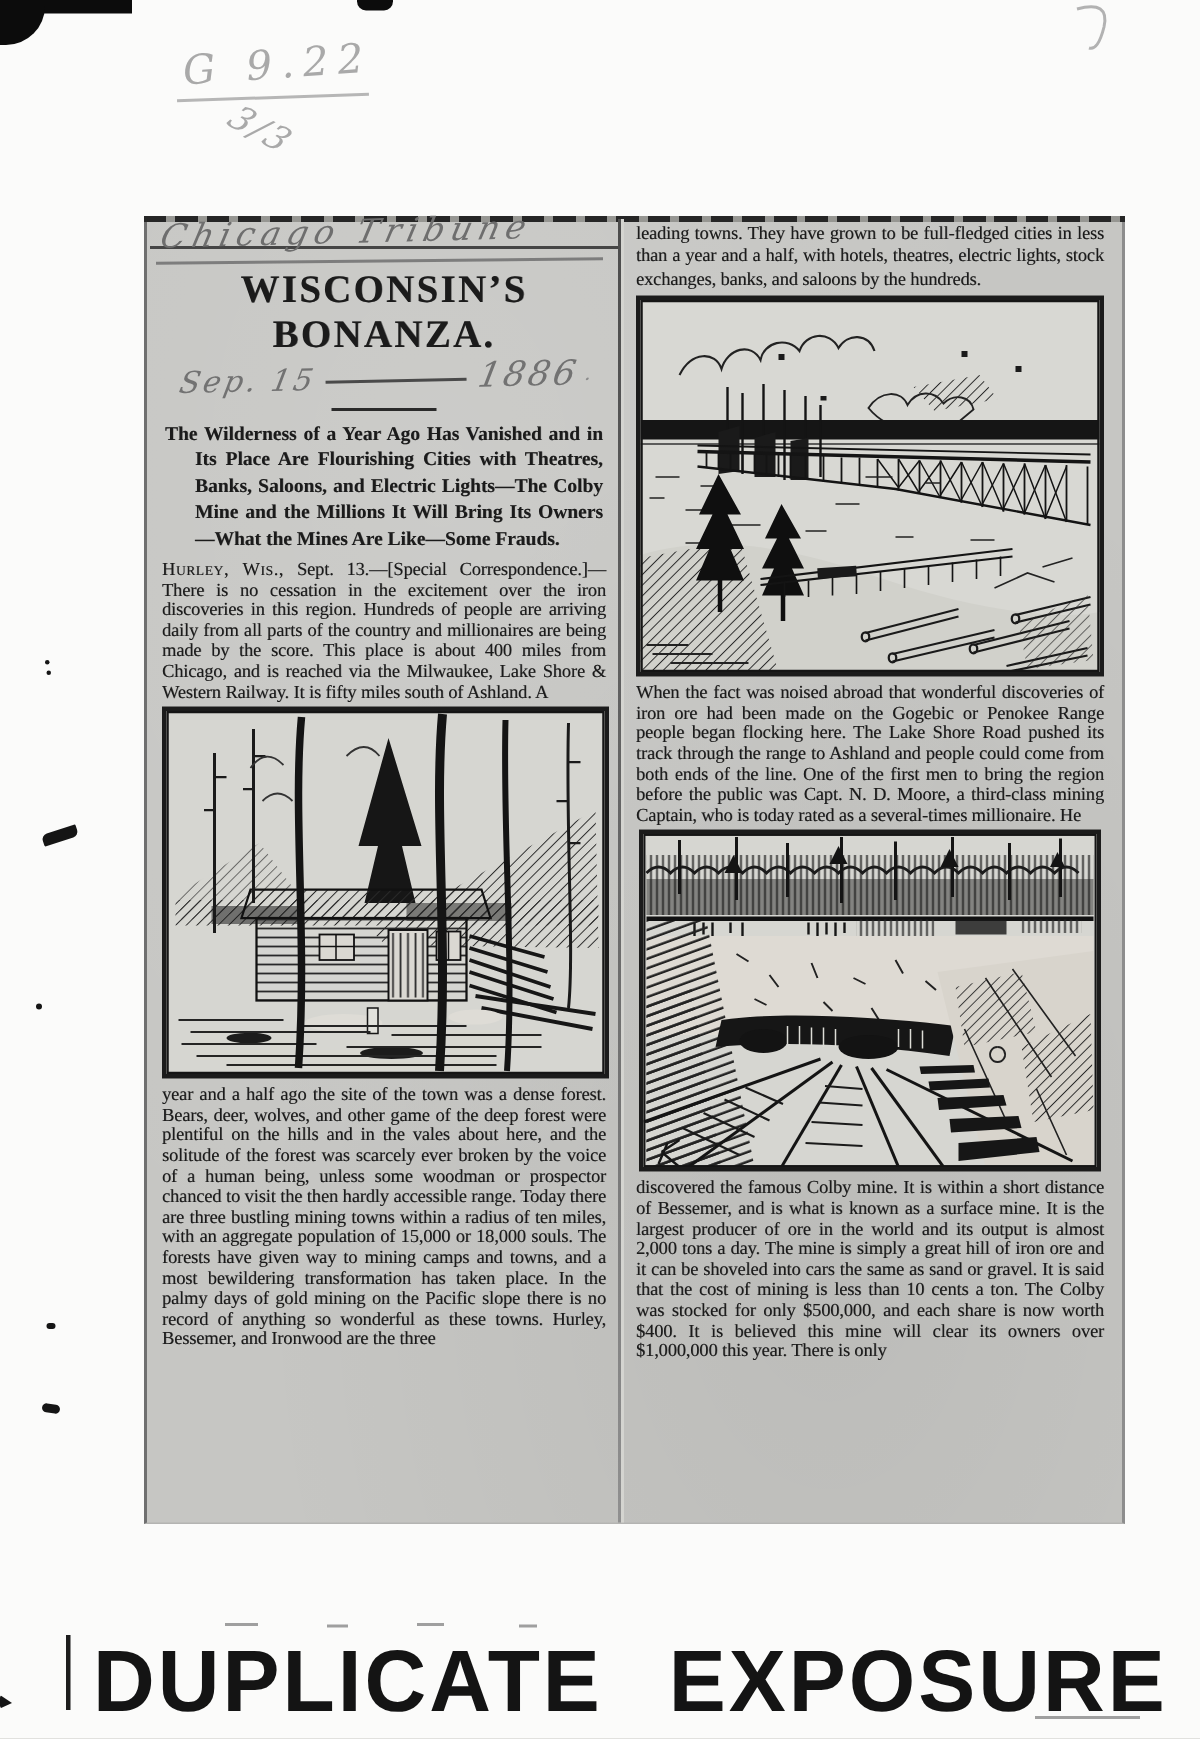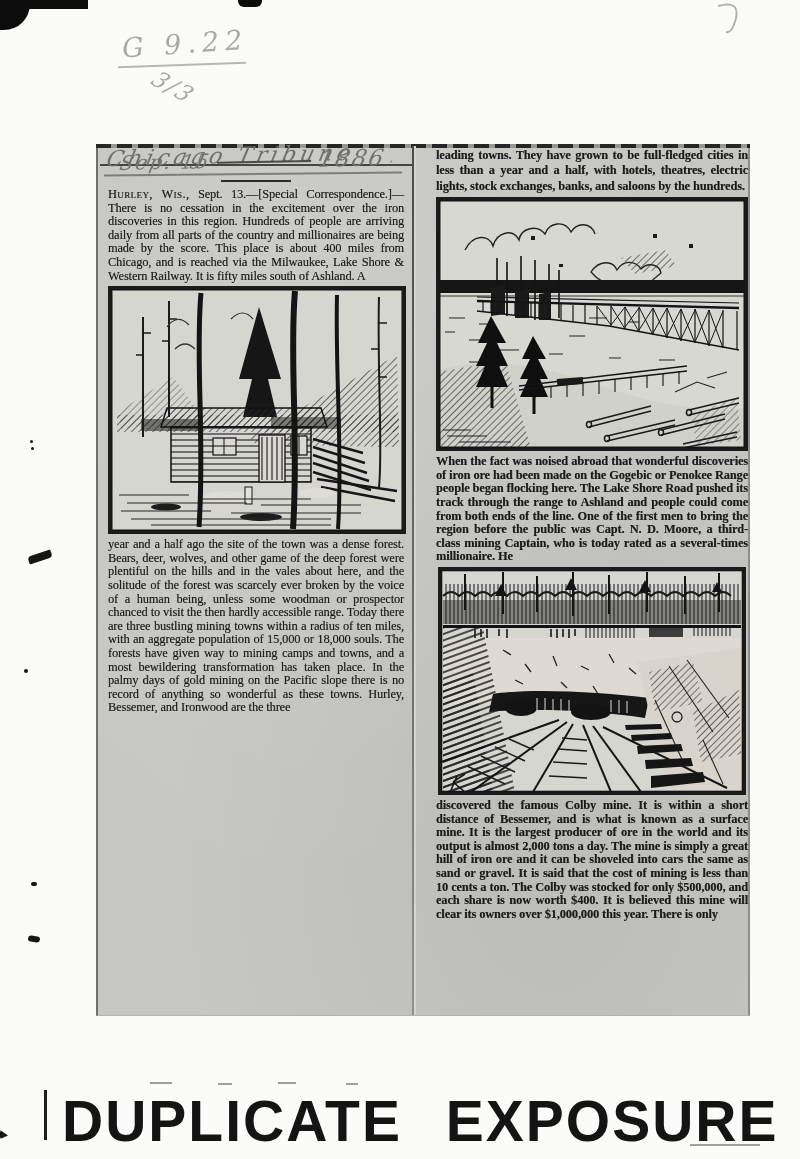--- a/index.html
+++ b/index.html
@@ -28,21 +28,21 @@
       radial-gradient(ellipse at 70% 80%, rgba(0,0,0,.05), transparent 60%),
       #c6c6c3;
     border-left:2px solid #6f6f6f;border-right:2px solid #8d8d8d;border-bottom:1px solid #b4b4b2;}
   .torn-top{position:absolute;left:-2px;right:-2px;top:-2px;height:4px;
     background:repeating-linear-gradient(90deg,#262626 0 15px,#969692 15px 21px);}
   .gutter{position:absolute;left:314px;top:0;bottom:0;width:2px;background:linear-gradient(#4c4c4c,#6b6b6b 55%,#909090);}
   .gutter-light{position:absolute;left:316px;top:0;bottom:0;width:2px;background:#d4d4d0;}
 
   .col{position:absolute;top:0;color:#1b1b1b;}
   .col-left{left:2px;width:312px;padding:0 8px;box-sizing:border-box;}
-  .col-right{left:330px;width:330px;padding:2px 10px 0 8px;box-sizing:border-box;font-weight:bold;}
+  .col-right{left:318px;width:330px;padding:2px 10px 0 8px;box-sizing:border-box;}
 
   .masthead-rule{position:absolute;left:0;top:18px;width:312px;height:2px;background:#454545;}
   .hw-source{position:absolute;left:8px;top:-3px;font-size:22px;color:#6e6e6e;font-style:italic;
     font-family:"DejaVu Serif",serif;letter-spacing:4px;transform:skewX(-14deg) rotate(-1.5deg);white-space:nowrap;}
   .hw-source-underline{position:absolute;left:4px;top:27px;width:298px;height:2px;background:#7d7d7d;transform:rotate(-.6deg);}
 
   .headline{margin:32px 0 0;text-align:center;font-size:26px;font-weight:bold;letter-spacing:1.5px;
     text-shadow:.4px .4px 0 rgba(20,20,20,.5);}
   .dateline-hw{display:flex;align-items:center;margin:1px 8px 0 12px;transform:rotate(-1.2deg);}
   .hw{color:#727272;font-style:italic;font-family:"DejaVu Serif",serif;letter-spacing:2px;transform:skewX(-12deg);}
@@ -98,32 +98,34 @@
   <div class="clipping">
     <div class="torn-top"></div>
     <div class="gutter"></div>
     <div class="gutter-light"></div>
 
     <div class="col col-left">
       <div class="masthead-rule"></div>
       <div class="hw-source">Chicago Tribune</div>
       <div class="hw-source-underline"></div>
 
+      <h1 class="headline">WISCONSIN’S BONANZA.</h1>
 
       <div class="dateline-hw">
         <span class="hw hw-left">Sep. 15</span>
         <span class="hw-dash"></span>
         <span class="hw hw-right">1886</span>
         <span class="hw hw-tail">.</span>
       </div>
 
       <div class="subhead">
       </div>
       <div class="rule-short"></div>
 
+      <p class="deck">The Wilderness of a Year Ago Has Vanished and in Its Place Are Flourishing Cities with Theatres, Banks, Saloons, and Electric Lights—The Colby Mine and the Millions It Will Bring Its Owners—What the Mines Are Like—Some Frauds.</p>
 
       <p class="body-text"><span class="sc">Hurley, Wis.,</span><span> Sept. 13.—[Special Correspondence.]—</span><span>There is no cessation in the excitement over the iron discoveries in this region. Hundreds of people are arriving daily from all parts of the country and millionaires are being made by the score. This place is about 400 miles from Chicago, and is reached via the Milwaukee, Lake Shore &amp; Western Railway. It is fifty miles south of Ashland. A</span></p>
 
       <svg class="illus" width="292" height="242" viewBox="0 0 292 242">
         <defs>
           <pattern id="hA" width="5" height="5" patternUnits="userSpaceOnUse" patternTransform="rotate(45)">
             <line x1="0" y1="0" x2="0" y2="5" stroke="#2a2a2a" stroke-width="1.3"></line>
           </pattern>
           <pattern id="hB" width="6" height="6" patternUnits="userSpaceOnUse">
             <line x1="0" y1="1" x2="6" y2="1" stroke="#2a2a2a" stroke-width="1.2"></line>

